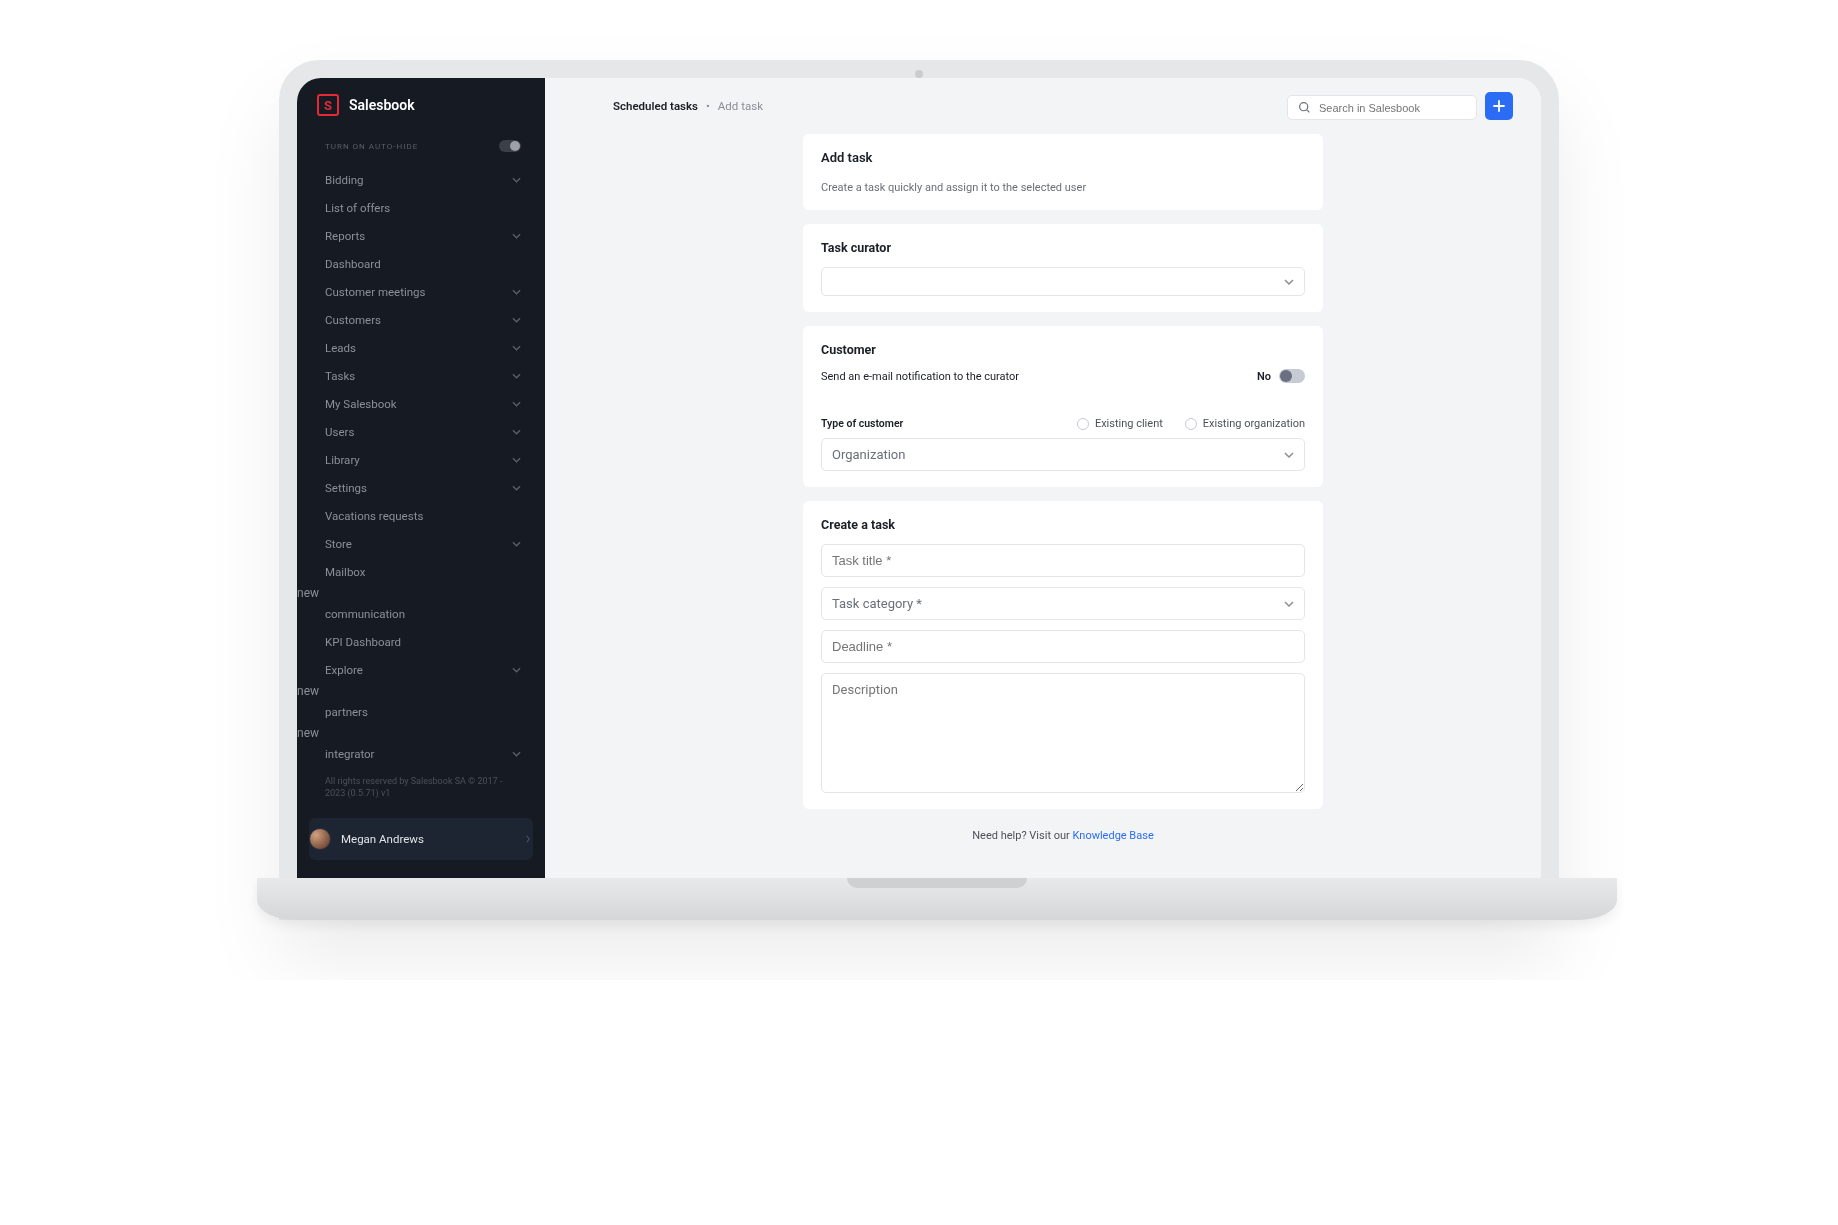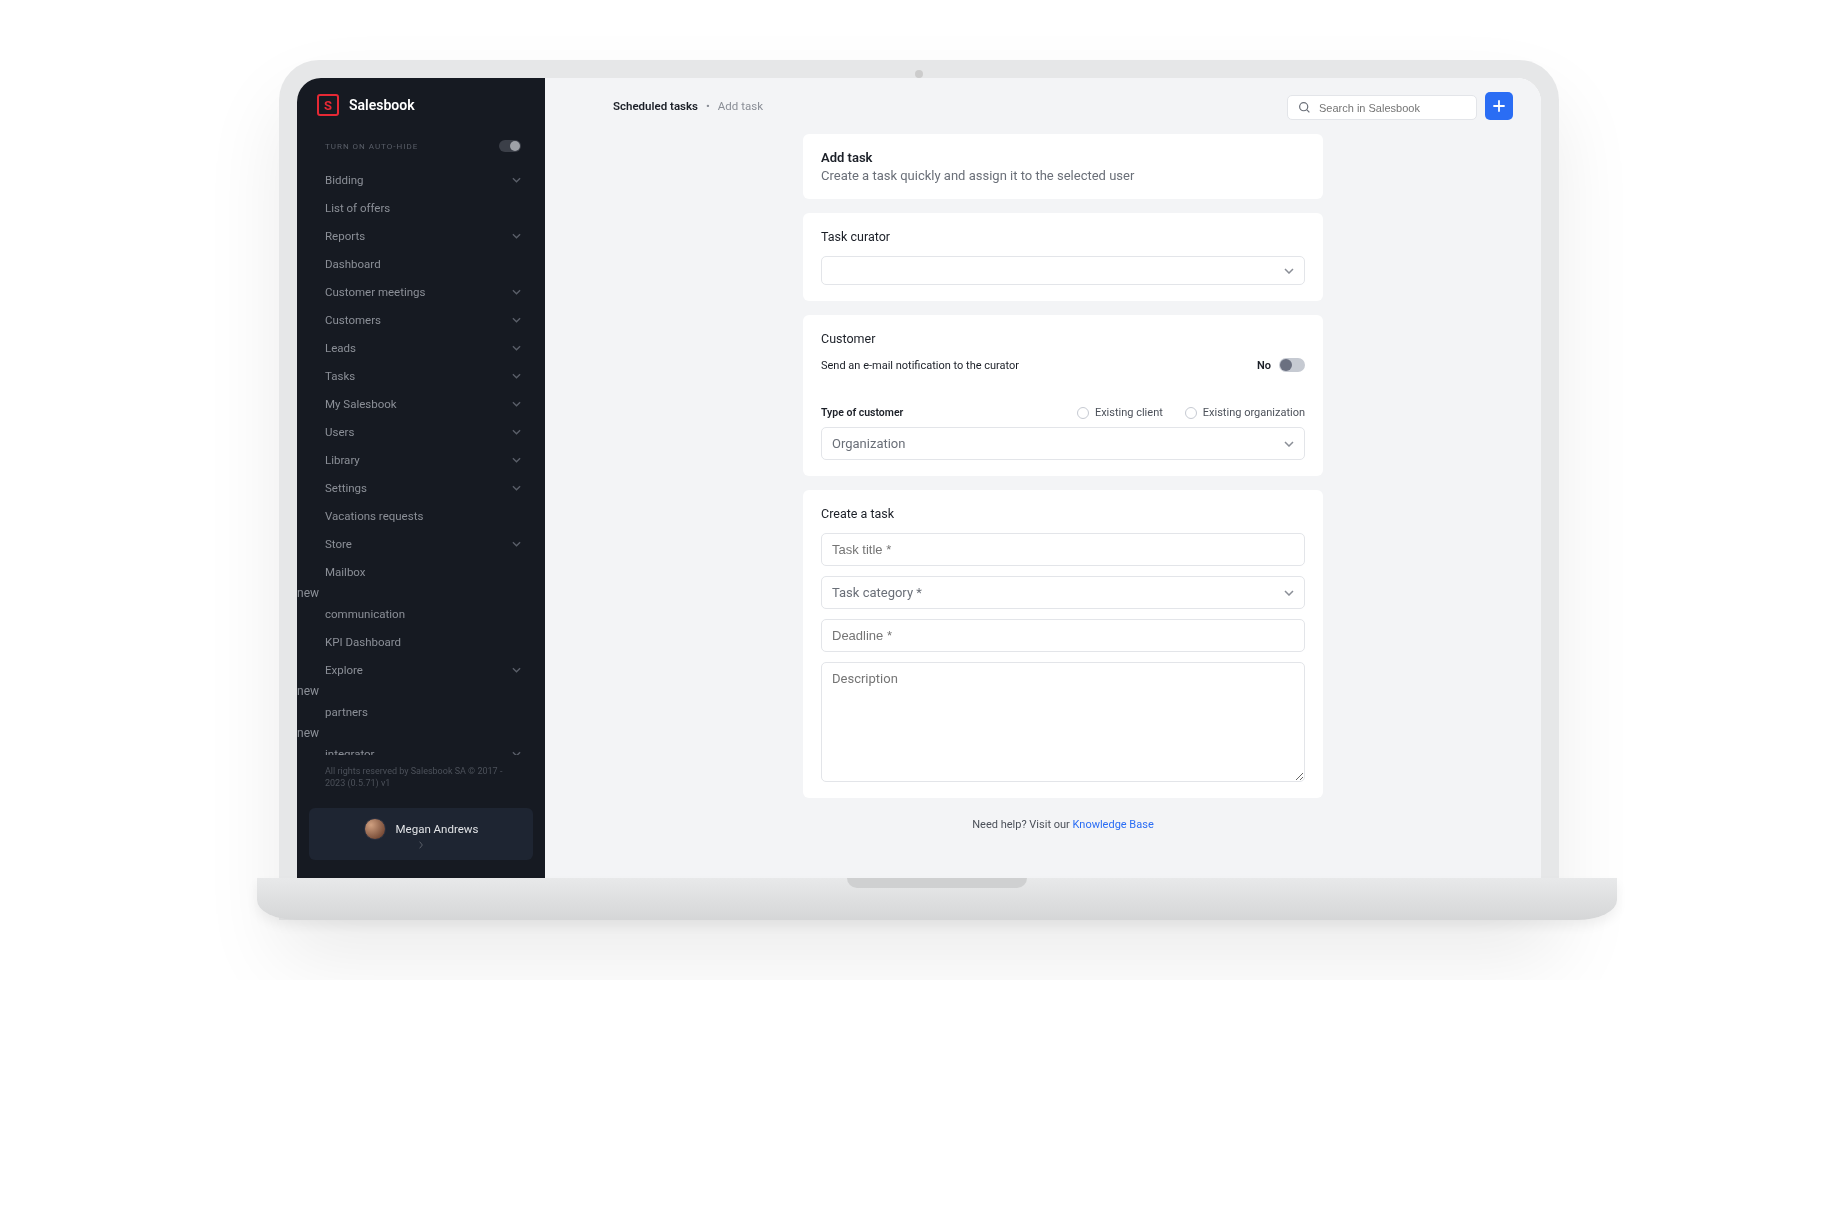--- a/index.html
+++ b/index.html
@@ -148,21 +148,20 @@
 }
 .user-card {
   margin: 8px 12px 18px 12px;
   background: #1e2532;
   border-radius: 6px;
   display: flex;
   align-items: center;
   justify-content: space-between;
   padding: 10px 0;
   cursor: pointer;
-  flex-direction: column;
 }
 .user-left { display: flex; align-items: center; gap: 10px; }
 .avatar {
   width: 22px; height: 22px;
   border-radius: 50%;
   background: radial-gradient(circle at 30% 30%, #d0a080, #5a3020);
   border: 1px solid #2a3040;
 }
 .user-name { color: #e0e2e5; font-size: 11.5px; }
 
@@ -234,27 +233,27 @@
   border-radius: 6px;
   padding: 16px 18px;
   margin-bottom: 14px;
 }
 .card-title {
   font-size: 13px;
   font-weight: 600;
   color: #1b1f27;
 }
 .card-sub {
-  font-size: 13px;
+  font-size: 11px;
   color: #6a6f78;
-  margin-top: 3px;
+  margin-top: 16px;
 }
 .section-title {
   font-size: 12.5px;
-  font-weight: 400;
+  font-weight: 700;
   color: #1b1f27;
   margin-bottom: 12px;
 }
 .select, .input, .textarea {
   width: 100%;
   border: 1px solid #e3e5e9;
   border-radius: 5px;
   padding: 8px 10px;
   font-size: 13px;
   color: #6a6f78;

